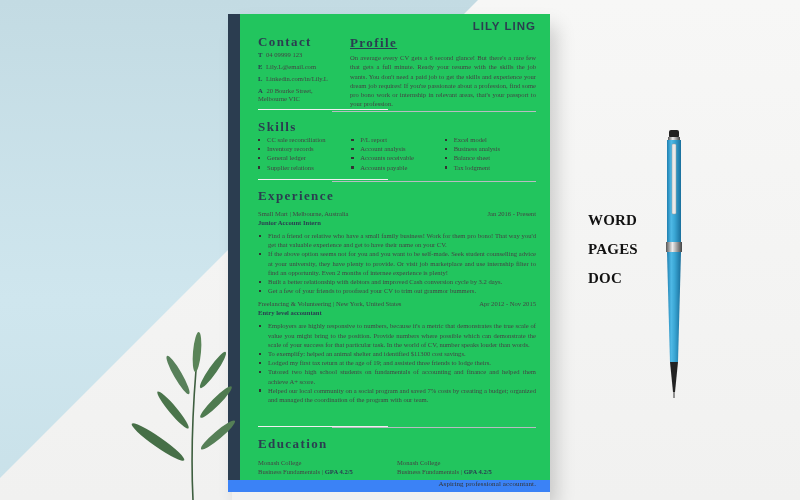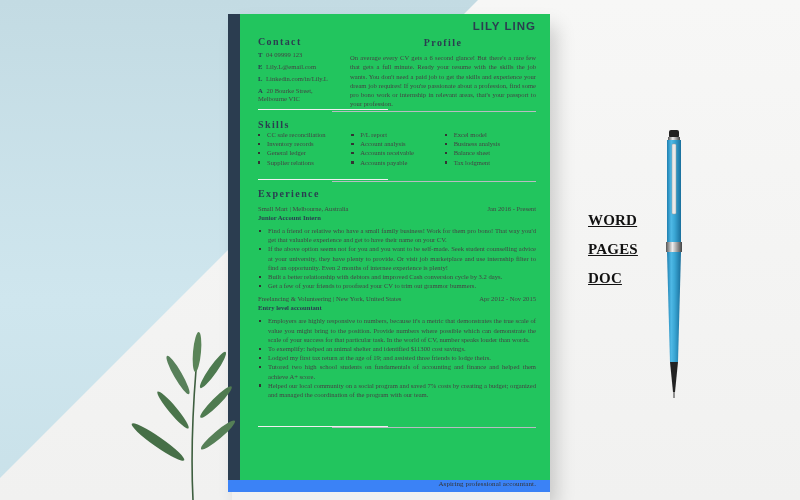--- a/index.html
+++ b/index.html
@@ -43,36 +43,36 @@
       letter-spacing: 0.1px;
     }
     .name {
       position: absolute; right: 14px; top: 6px;
       font-family: "Liberation Sans", sans-serif;
       font-weight: bold; font-size: 11.5px; letter-spacing: 1px;
       color: #2b3d50;
     }
     .sec-title {
       font-family: "Liberation Serif", serif;
-      font-weight: bold; font-size: 10px; letter-spacing: 1.4px;
+      font-weight: bold; font-size: 13px; letter-spacing: 1.4px;
       color: #2b3d50;
     }
     .contact {
       position: absolute; left: 30px; top: 24px; width: 100px;
       font-size: 6.6px; color: #444; line-height: 8px;
     }
     .contact .sec-title { margin-bottom: 5px; }
     .contact .row { margin-bottom: 4px; }
     .contact .row b { color: #2b3d50; margin-right: 2px; }
     .profile {
       position: absolute; left: 122px; top: 24px; width: 186px;
       font-size: 6.6px; color: #444; line-height: 9.2px;
       text-align: justify;
     }
-    .profile .sec-title { text-align: center; margin-bottom: 6px; }
+    .profile .sec-title { text-align: left; margin-bottom: 6px; text-decoration: underline; }
     .divider {
       position: absolute; left: 104px; width: 204px; height: 1.4px;
       background: #b7bcc2;
     }
     .divider-faint {
       position: absolute; left: 30px; width: 130px; height: 1px;
       background: #f0f0f0;
     }
     .skills {
       position: absolute; left: 30px; top: 105px; width: 280px;
@@ -110,21 +110,21 @@
     }
     .edu .sec-title { margin-bottom: 6px; }
     .edu-grid { display: flex; }
     .edu-col { width: 149px; line-height: 9px; }
     .edu-col b { color: #2b3d50; }
     .formats {
       position: absolute; left: 588px; top: 212px;
       font-family: "Liberation Serif", serif; font-weight: bold;
       font-size: 15px; color: #111; letter-spacing: 0.2px;
     }
-    .formats div { margin-bottom: 13px; line-height: 16px; text-decoration: underline; }
+    .formats div { margin-bottom: 13px; line-height: 16px; }
     .pen { position: absolute; left: 662px; top: 130px; width: 24px; height: 270px; }
     .plant { position: absolute; left: 118px; top: 330px; width: 130px; height: 170px; }
   </style>
 </head>
 <body>
 
 <div class="bg-white"></div>
 <div class="bg-blue"></div>
 
 <div class="paper-shadow"></div>
@@ -203,20 +203,33 @@
         <li>Lodged my first tax return at the age of 19; and assisted three friends to lodge theirs.</li>
         <li>Tutored two high school students on fundamentals of accounting and finance and helped them achieve A+ score.</li>
         <li>Helped our local community on a social program and saved 7% costs by creating a budget; organized and managed the coordination of the program with our team.</li>
       </ul>
     </div>
   </div>
 
   <div class="divider-faint" style="top:412px"></div>
   <div class="divider" style="top:413px"></div>
 
+  <div class="edu">
+    <div class="sec-title">Education</div>
+    <div class="edu-grid">
+      <div class="edu-col">
+        <div>Monash College</div>
+        <div><span>Business Fundamentals |</span> <b>GPA 4.2/5</b></div>
+      </div>
+      <div class="edu-col">
+        <div>Monash College</div>
+        <div><span>Business Fundamentals |</span> <b>GPA 4.2/5</b></div>
+      </div>
+    </div>
+  </div>
 </div>
 
 <div class="footer-strip">
   <span class="tagline">Aspiring professional accountant.</span>
 </div>
 
 <div class="formats">
   <div>WORD</div>
   <div>PAGES</div>
   <div>DOC</div>

